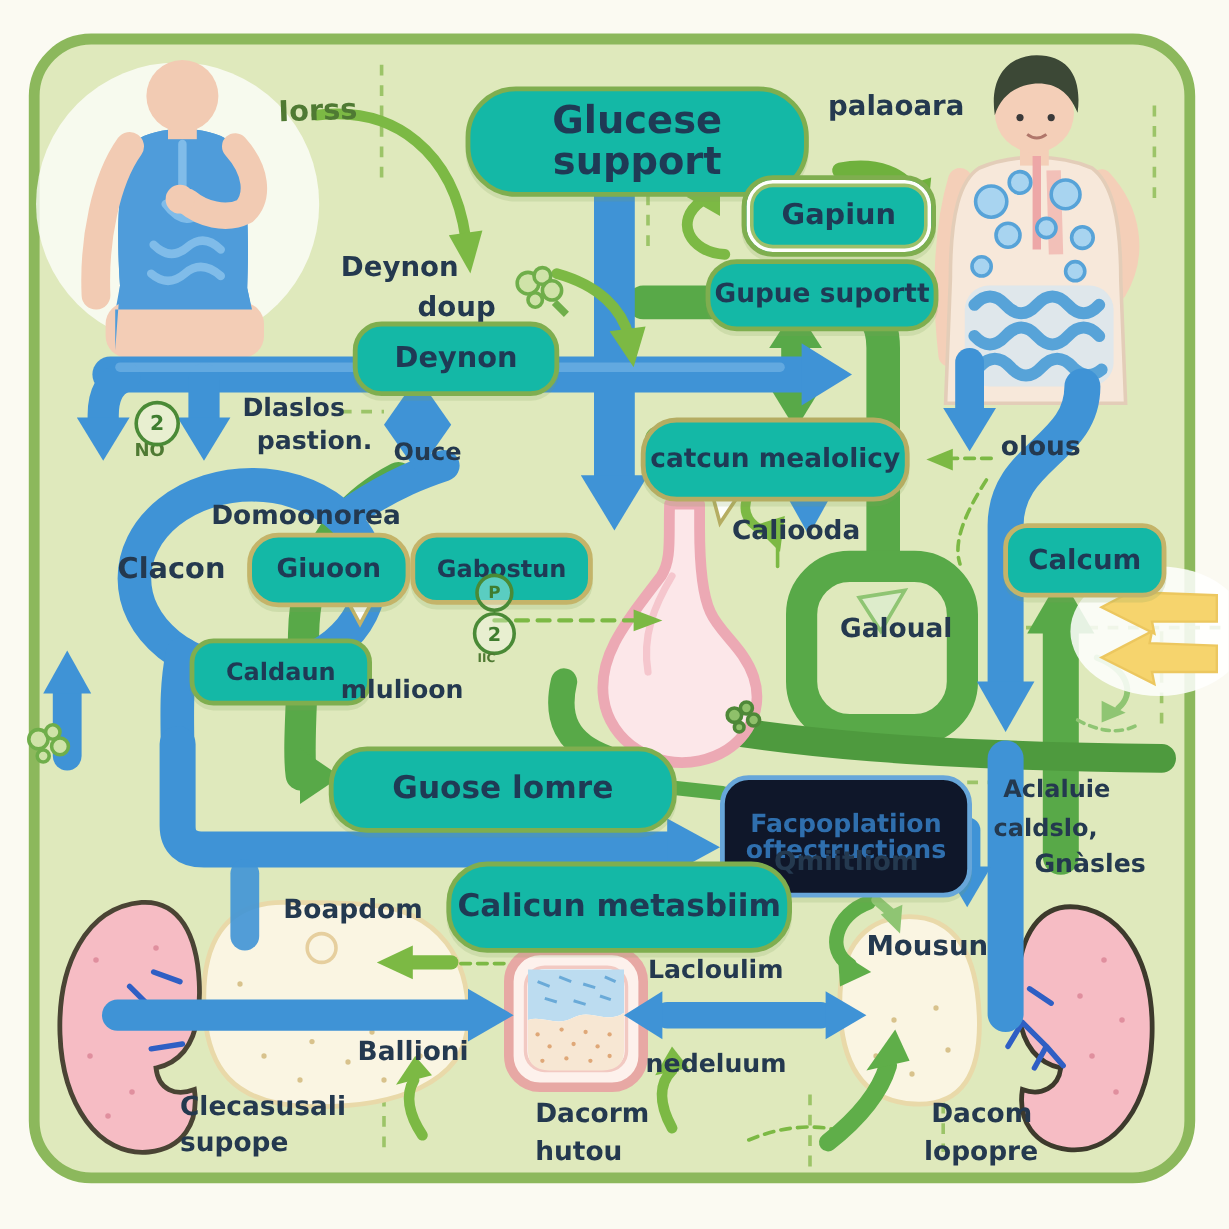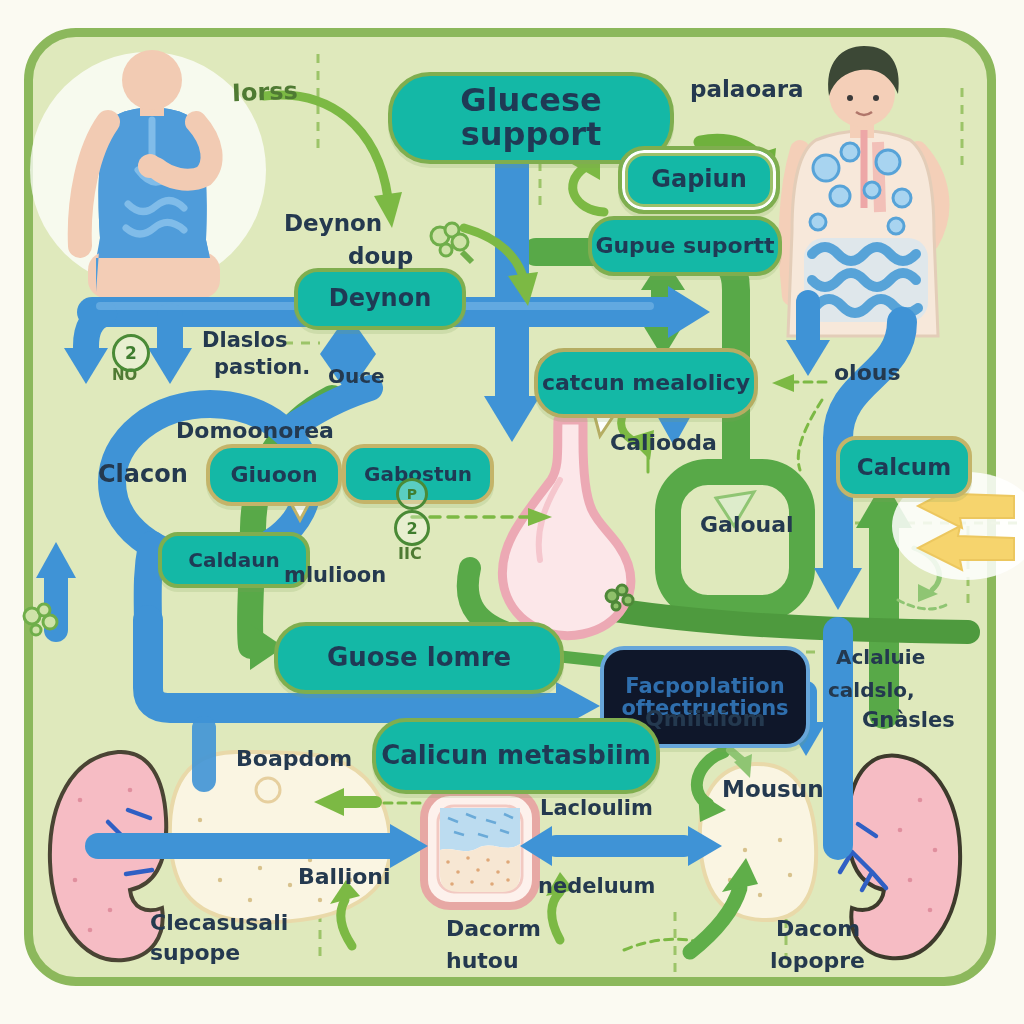--- a/index.html
+++ b/index.html
@@ -330,14 +330,14 @@
   <div class="lbl" style="left:150px;top:910px;font-size:22px;text-align:right;">Clecasusali</div>
   <div class="lbl" style="left:150px;top:940px;font-size:22px;">supope</div>
   <div class="lbl" style="left:446px;top:916px;font-size:22px;">Dacorm</div>
   <div class="lbl" style="left:446px;top:948px;font-size:22px;">hutou</div>
   <div class="lbl" style="left:776px;top:916px;font-size:22px;">Dacom</div>
   <div class="lbl" style="left:770px;top:948px;font-size:22px;">lopopre</div>
 
   <div class="badge" style="left:112px;top:334px;width:32px;height:32px;font-size:17px;">2</div>
   <div class="badge" style="left:396px;top:478px;width:26px;height:26px;font-size:14px;">P</div>
   <div class="badge" style="left:394px;top:510px;width:30px;height:30px;font-size:16px;">2</div>
-  <div class="lbl olive" style="left:398px;top:544px;font-size:16px;">IIC</div>
+  <div class="lbl olive" style="left:398px;top:544px;font-size:10px;">IIC</div>
 </div>
 
 </body></html>

